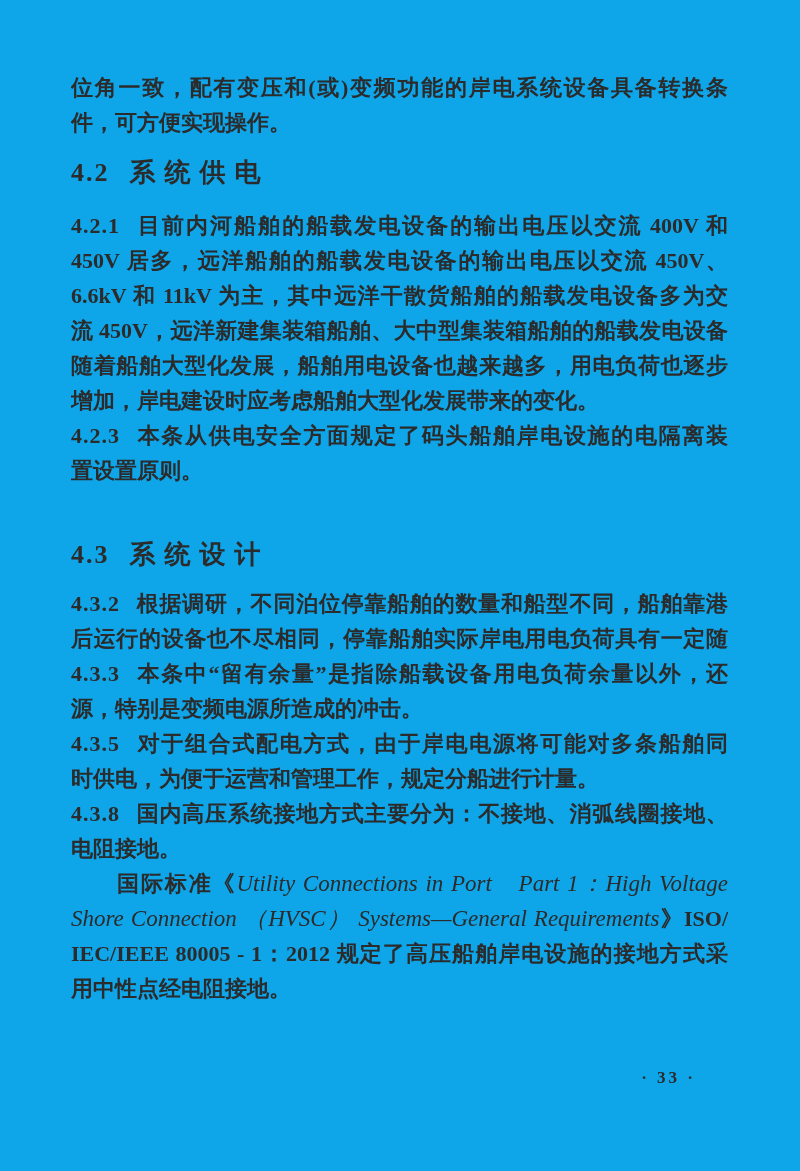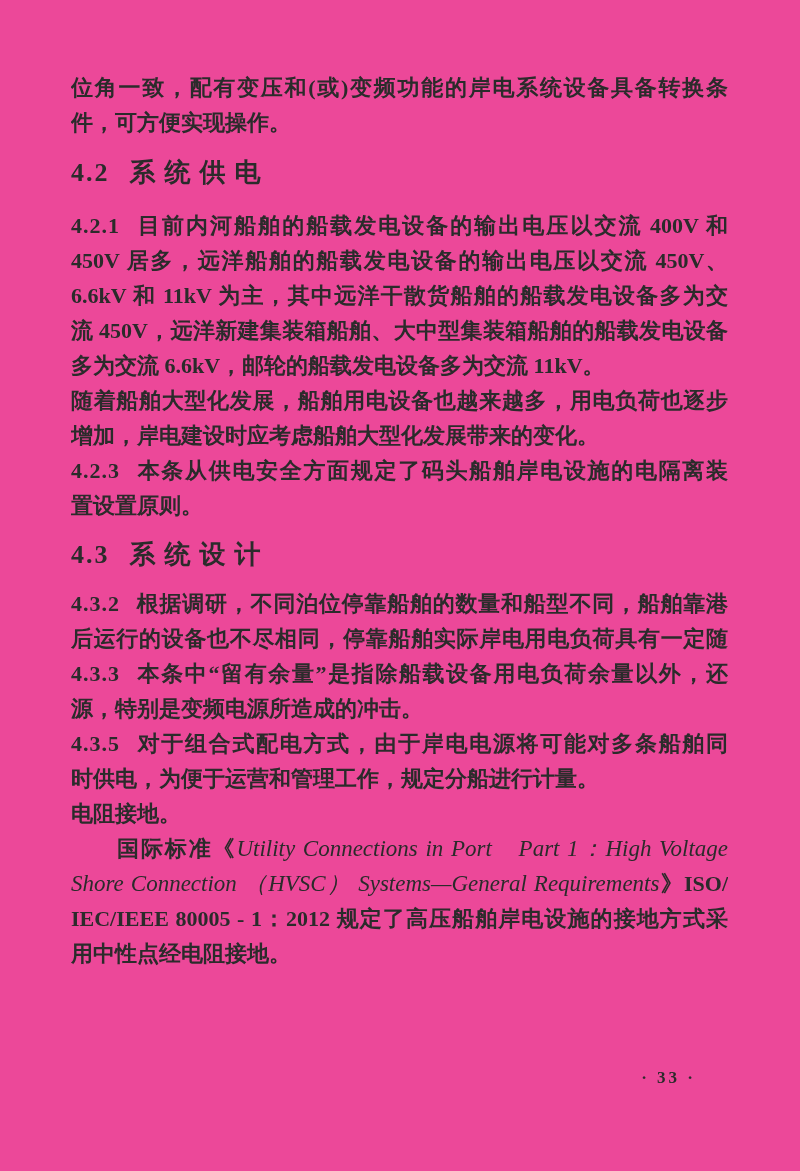--- a/index.html
+++ b/index.html
@@ -1,21 +1,21 @@
 <!DOCTYPE html>
 <html><head>
 <meta charset="utf-8">
 <style>
   html, body { margin: 0; padding: 0; background: #e8e8e8; }
   .page {
     position: relative;
     width: 800px;
     height: 1171px;
     margin: 0 auto;
-    background: #ec4899;
+    background: #0ea5e9;
     color: #2b2b2b;
     font-family: "Liberation Serif", "DejaVu Serif", serif;
     overflow: hidden;
   }
   .col {
     position: absolute;
     left: 71px;
     width: 657px;
   }
   .line {
@@ -79,38 +79,38 @@
 
   <div class="heading" id="h42">
     <span class="num">4.2</span><span class="title">系统供电</span>
   </div>
 
   <div class="col" id="sec42">
     <div class="line full"><span class="num">4.2.1</span><span>目前内河船舶的船载发电设备的输出电压以交流 400V 和</span></div>
     <div class="line full"><span>450V 居多，远洋船舶的船载发电设备的输出电压以交流 450V、</span></div>
     <div class="line full"><span>6.6kV 和 11kV 为主，其中远洋干散货船舶的船载发电设备多为交</span></div>
     <div class="line full"><span>流 450V，远洋新建集装箱船舶、大中型集装箱船舶的船载发电设备</span></div>
-    <div class="line last"><span>多为交流 6.6kV，邮轮的船载发电设备多为交流 11kV。</span></div>
     <div class="line full"><span>随着船舶大型化发展，船舶用电设备也越来越多，用电负荷也逐步</span></div>
     <div class="line last"><span>增加，岸电建设时应考虑船舶大型化发展带来的变化。</span></div>
     <div class="line full"><span class="num">4.2.3</span><span>本条从供电安全方面规定了码头船舶岸电设施的电隔离装</span></div>
     <div class="line last"><span>置设置原则。</span></div>
   </div>
 
   <div class="heading" id="h43">
     <span class="num">4.3</span><span class="title">系统设计</span>
   </div>
 
   <div class="col" id="sec43">
     <div class="line full"><span class="num">4.3.2</span><span>根据调研，不同泊位停靠船舶的数量和船型不同，船舶靠港</span></div>
     <div class="line full"><span>后运行的设备也不尽相同，停靠船舶实际岸电用电负荷具有一定随</span></div>
     <div class="line full"><span class="num">4.3.3</span><span>本条中“留有余量”是指除船载设备用电负荷余量以外，还</span></div>
     <div class="line last"><span>源，特别是变频电源所造成的冲击。</span></div>
     <div class="line full"><span class="num">4.3.5</span><span>对于组合式配电方式，由于岸电电源将可能对多条船舶同</span></div>
     <div class="line last"><span>时供电，为便于运营和管理工作，规定分船进行计量。</span></div>
+    <div class="line full"><span class="num">4.3.8</span><span>国内高压系统接地方式主要分为：不接地、消弧线圈接地、</span></div>
     <div class="line last"><span>电阻接地。</span></div>
     <div class="line full indent"><span>国际标准《</span><span class="em">Utility Connections in Port　Part 1：High Voltage</span></div>
     <div class="line full"><span class="em">Shore Connection （HVSC） Systems—General Requirements</span><span>》ISO/</span></div>
     <div class="line full"><span>IEC/IEEE 80005 - 1：2012 规定了高压船舶岸电设施的接地方式采</span></div>
     <div class="line last"><span>用中性点经电阻接地。</span></div>
   </div>
 
   <div class="footer">· 33 ·</div>
 
 </div>

